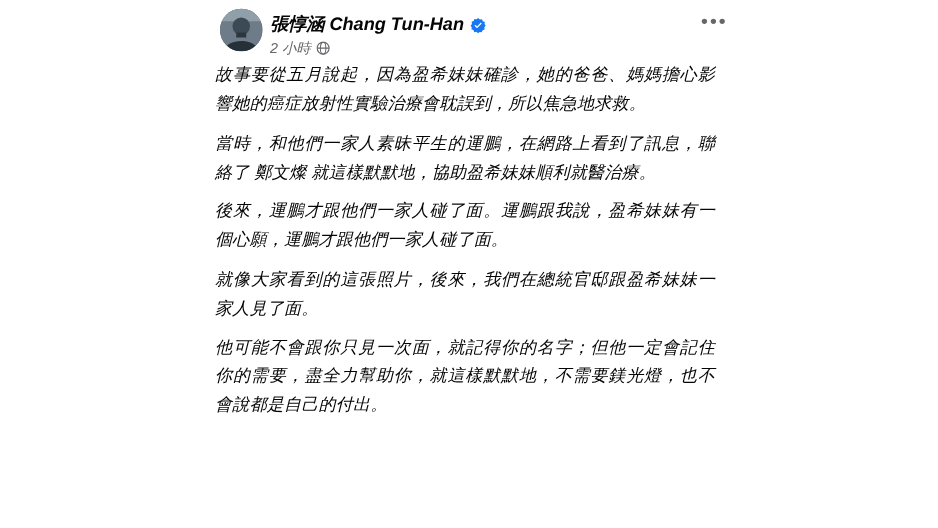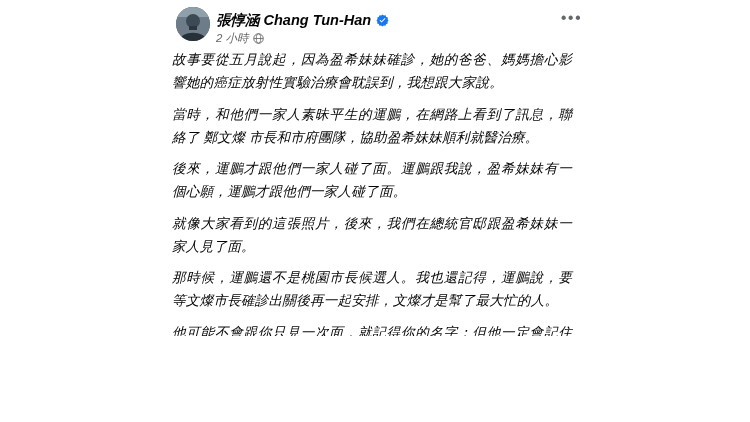--- a/index.html
+++ b/index.html
@@ -143,21 +143,20 @@
             <ellipse cx="6" cy="6" rx="2.4" ry="5.2" fill="none" stroke="#65676b" stroke-width="0.9"></ellipse>
             <line x1="0.9" y1="6" x2="11.1" y2="6" stroke="#65676b" stroke-width="0.9"></line>
           </svg>
         </span>
       </div>
     </div>
     <div class="menu-dots">•••</div>
   </div>
 
   <div class="post-body">
-      <p><span>故事要從五月說起，因為盈希妹妹確診，她的爸爸、媽媽擔心影響她的癌症放射性實驗治療會耽誤到，我想跟大家說。</span></p>
-      <p><span>當時，和他們一家人素昧平生的運鵬，在網路上看到了訊息，聯絡了 </span><span class="mention">鄭文燦</span><span> 市長和市府團隊，協助盈希妹妹順利就醫治療。</span></p>
+      <p><span>故事要從五月說起，因為盈希妹妹確診，她的爸爸、媽媽擔心影響她的癌症放射性實驗治療會耽誤到，所以焦急地求救。</span></p>
+      <p><span>當時，和他們一家人素昧平生的運鵬，在網路上看到了訊息，聯絡了 </span><span class="mention">鄭文燦</span><span> 就這樣默默地，協助盈希妹妹順利就醫治療。</span></p>
       <p><span>後來，運鵬才跟他們一家人碰了面。運鵬跟我說，盈希妹妹有一個心願，運鵬才跟他們一家人碰了面。</span></p>
       <p><span>就像大家看到的這張照片，後來，我們在總統官邸跟盈希妹妹一家人見了面。</span></p>
-      <p><span>那時候，運鵬還不是桃園市長候選人。我也還記得，運鵬說，要等文燦市長確診出關後再一起安排，文燦才是幫了最大忙的人。</span></p>
       <p><span>他可能不會跟你只見一次面，就記得你的名字；但他一定會記住你的需要，盡全力幫助你，就這樣默默地，不需要鎂光燈，也不會說都是自己的付出。</span></p>
     </div>
 
 </div>
 
 </body></html>

